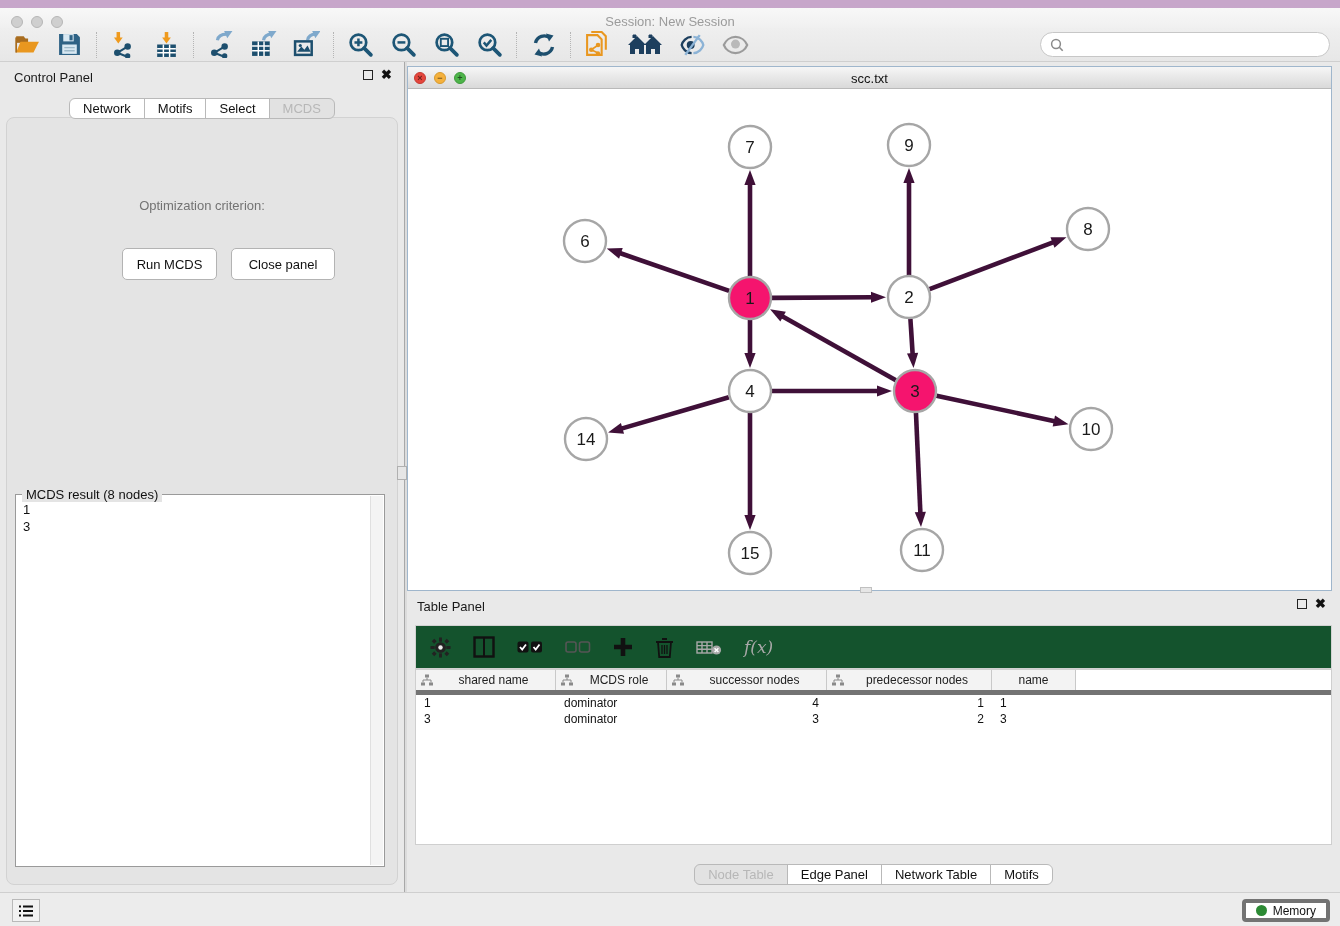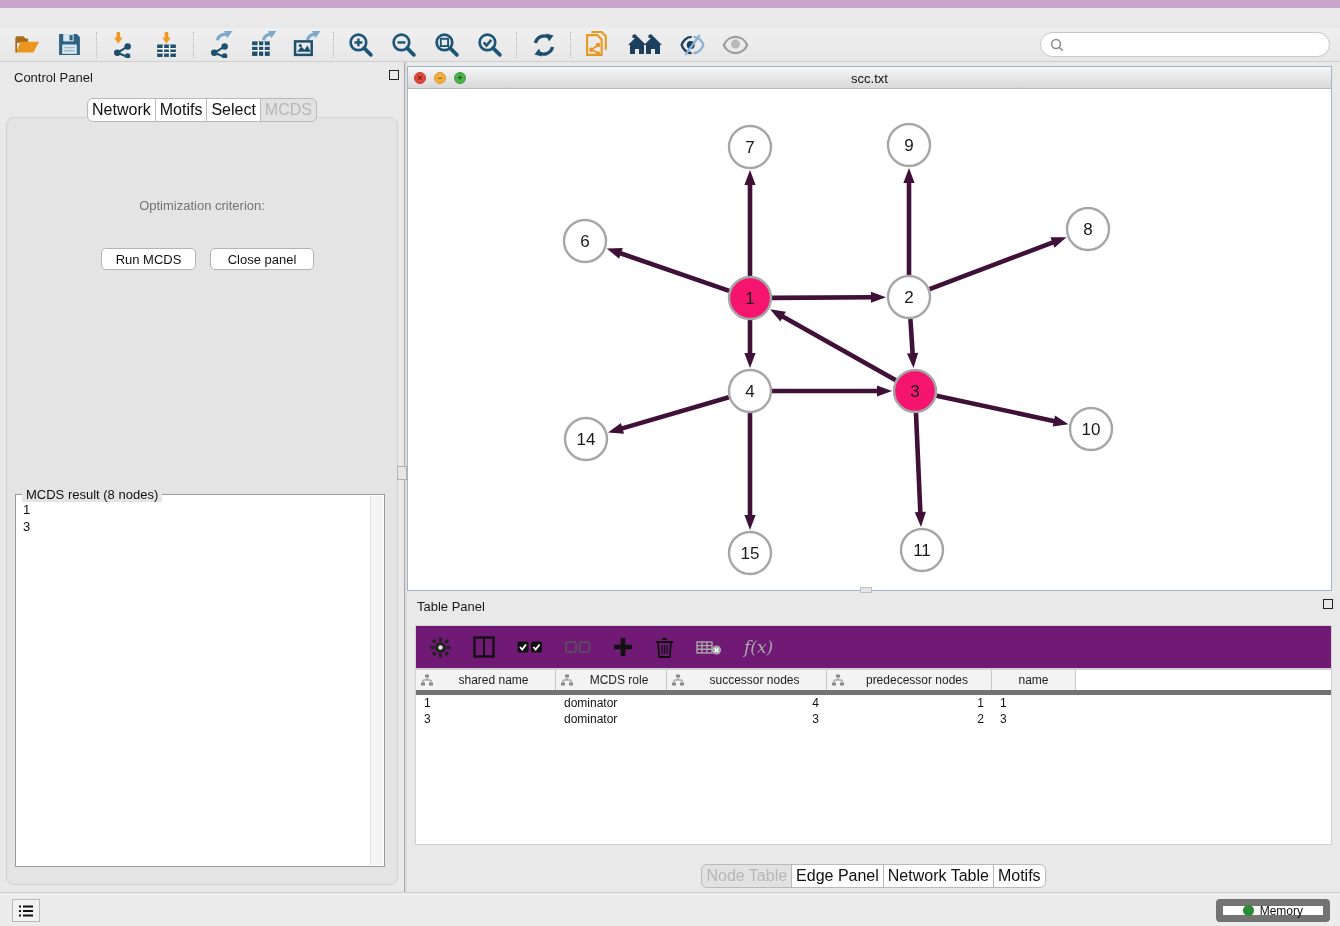--- a/index.html
+++ b/index.html
@@ -15,37 +15,37 @@
   
   .toolbar{position:absolute;left:0;top:28px;width:100%;height:34px;background:linear-gradient(#efefef,#e7e7e7);border-bottom:1px solid #cfcfcf;display:flex;align-items:center;box-sizing:border-box;padding:0 10px;}
   .tb-group{display:flex;align-items:center;gap:16px;padding:0 13px;}
   .tb-sep{width:0;height:26px;border-left:1px dotted #b5b5b5;}
   .tb-icon{width:27px;height:27px;display:flex;align-items:center;justify-content:center;cursor:pointer;}
   .search-wrap{margin-left:auto;display:flex;align-items:center;background:#fff;border:1px solid #c7c7c7;border-radius:13px;height:25px;width:290px;padding:0 9px;box-sizing:border-box;gap:5px;}
   .search-wrap input{border:none;outline:none;flex:1;font-size:13px;background:transparent;font-family:"Liberation Sans",sans-serif;}
 
   
   .control-panel{position:absolute;left:0;top:62px;width:404px;height:830px;background:#e9e9e9;}
-  .panel-header{position:absolute;left:0;top:0;width:100%;height:30px;padding-left:26px;}
+  .panel-header{position:absolute;left:0;top:0;width:100%;height:30px;}
   .panel-title{position:absolute;left:14px;top:8px;font-size:13px;color:#1a1a1a;}
   .panel-btns{position:absolute;right:12px;top:8px;display:flex;gap:8px;align-items:center;}
   .float-box{width:10px;height:10px;border:1.6px solid #222;box-sizing:border-box;display:inline-block;}
   .close-x{font-size:13px;font-weight:bold;color:#111;line-height:10px;}
   .cp-tabs{position:absolute;left:0;top:36px;width:100%;display:flex;justify-content:center;z-index:2;}
-  .tab{background:#fff;border:1px solid #b9b9b9;padding:2px 4px;font-size:16px;color:#111;margin-left:-1px;cursor:pointer;white-space:nowrap;}
+  .tab{background:#fff;border:1px solid #b9b9b9;padding:2px 13px;font-size:13px;color:#111;margin-left:-1px;cursor:pointer;white-space:nowrap;}
   .tab:first-child{border-radius:6px 0 0 6px;margin-left:0;}
   .tab:last-child{border-radius:0 6px 6px 0;text-align:center;}
   .tab.active{background:#e2e2e2;color:#b7b7b7;}
   .cp-body{position:absolute;left:6px;top:55px;width:392px;height:768px;background:#e4e4e4;border:1px solid #d2d2d2;border-radius:8px;box-sizing:border-box;}
   .crit-label{position:absolute;left:0;top:80px;width:100%;text-align:center;font-size:13px;color:#737373;}
   .crit-select{position:absolute;left:44px;top:96px;width:311px;height:23px;background:#fff;border:1px solid #b3b3b3;border-radius:5px;box-sizing:border-box;display:flex;align-items:center;padding:0 9px;font-size:13px;cursor:pointer;}
   .crit-select .sel-text{flex:1;}
   .run-btn{position:absolute;left:94px;top:130px;width:95px;}
   .close-btn{position:absolute;left:203px;top:130px;width:104px;}
-  .btn{height:22px;background:#fff;border:1px solid #b3b3b3;border-radius:5px;font-size:13px;font-family:"Liberation Sans",sans-serif;color:#111;cursor:pointer;}
+  .btn{height:32px;background:#fff;border:1px solid #b3b3b3;border-radius:5px;font-size:13px;font-family:"Liberation Sans",sans-serif;color:#111;cursor:pointer;margin-left:21px;}
   .result-box{position:absolute;left:8px;top:376px;width:370px;height:373px;border:1px solid #9a9a9a;background:#fff;box-sizing:border-box;}
   .result-legend{position:absolute;left:6px;top:-8px;background:#e4e4e4;padding:0 4px;font-size:13px;color:#111;}
   .result-lines{position:absolute;left:0;top:4px;right:14px;bottom:0;padding:2px 7px;font-size:13px;color:#111;line-height:17px;overflow:hidden;}
   .result-scroll{position:absolute;right:1px;top:1px;width:12px;bottom:1px;background:#f4f4f4;border-left:1px solid #e0e0e0;}
 
   
   .v-splitter{position:absolute;left:404px;top:62px;width:3px;height:830px;background:#dcdcdc;border-left:1px solid #a8a8a8;box-sizing:border-box;}
   .v-grip{position:absolute;left:397px;top:466px;width:10px;height:14px;background:#e6e6e6;border:1px solid #b0b0b0;box-sizing:border-box;z-index:3;}
   .h-grip{position:absolute;left:860px;top:587px;width:12px;height:6px;background:#e6e6e6;border:1px solid #c0c0c0;box-sizing:border-box;z-index:3;}
 
@@ -54,42 +54,48 @@
   .net-titlebar{position:absolute;left:0;top:0;width:100%;height:22px;background:linear-gradient(#f6f6f6,#d9d9d9);border-bottom:1px solid #b9b9b9;box-sizing:border-box;}
   .net-title{position:absolute;left:0;top:4px;width:100%;text-align:center;font-size:13px;color:#111;}
   .dot{position:absolute;top:5px;width:12px;height:12px;border-radius:50%;box-sizing:border-box;font-size:9px;line-height:11px;text-align:center;color:rgba(0,0,0,.55);font-weight:bold;cursor:pointer;}
   .dot.red{background:#e5463c;border:1px solid #c43a32;}
   .dot.yellow{background:#f5b13c;border:1px solid #d69a30;}
   .dot.green{background:#4db449;border:1px solid #3f9a3c;}
   .net-canvas{position:absolute;left:0;top:22px;width:923px;height:501px;background:#fff;overflow:hidden;}
 
   
   .table-panel{position:absolute;left:407px;top:591px;width:933px;height:301px;background:#e9e9e9;}
-  .tp-toolbar{position:absolute;left:8px;top:34px;width:917px;height:44px;background:#701a75;border:1px solid #d2d2d2;box-sizing:border-box;display:flex;align-items:center;gap:22px;padding:0 14px;}
+  .tp-toolbar{position:absolute;left:8px;top:34px;width:917px;height:44px;background:#14532d;border:1px solid #d2d2d2;box-sizing:border-box;display:flex;align-items:center;gap:22px;padding:0 14px;}
   .tp-icon{display:flex;align-items:center;justify-content:center;cursor:pointer;}
   .tbl{position:absolute;left:8px;top:78px;width:917px;height:176px;background:#fff;border:1px solid #cfcfcf;box-sizing:border-box;overflow:hidden;}
   .tbl-header{display:flex;height:20px;border-bottom:5px solid #737373;}
   .th{background:#f3f3f3;border-right:1px solid #c9c9c9;box-sizing:border-box;display:flex;align-items:center;padding:0 5px;gap:4px;font-size:12px;color:#222;cursor:pointer;}
   .th .th-label{flex:1;text-align:center;}
   .tbl-row{display:flex;height:16px;}
   .td{box-sizing:border-box;font-size:12px;color:#111;padding:0 8px;line-height:16px;white-space:nowrap;}
   .tp-tabs{position:absolute;left:0;top:273px;width:100%;display:flex;justify-content:center;}
 
   
   .statusbar{position:absolute;left:0;top:892px;width:100%;height:34px;background:#ececec;border-top:1px solid #cfcfcf;box-sizing:border-box;}
   .status-left-btn{position:absolute;left:12px;top:6px;width:28px;height:23px;background:#f2f2f2;border:1px solid #b9b9b9;box-sizing:border-box;display:flex;align-items:center;justify-content:center;cursor:pointer;}
-  .memory-btn{position:absolute;right:10px;top:6px;height:23px;background:#fff;border:7px solid #737373;border-radius:4px;box-sizing:border-box;display:flex;align-items:center;gap:6px;padding:0 20px;font-size:12px;color:#111;cursor:pointer;}
+  .memory-btn{position:absolute;right:10px;top:6px;height:23px;background:#fff;border:4px solid #737373;border-radius:4px;box-sizing:border-box;display:flex;align-items:center;gap:6px;padding:0 10px;font-size:12px;color:#111;cursor:pointer;}
   .mem-dot{width:11px;height:11px;border-radius:50%;background:#2c8a34;}
 </style>
 </head>
 <body>
 
 <div class="screen">
 
   <div class="desktop-strip"></div>
+  <div class="titlebar">
+    <div class="traffic" style="left:11px"></div>
+    <div class="traffic" style="left:31px"></div>
+    <div class="traffic" style="left:51px"></div>
+    <div class="win-title">Session: New Session</div>
+  </div>
 
   <div class="toolbar">
     <div class="tb-group" style="padding-left:3px">
       <div class="tb-icon">
         <svg width="26" height="26" viewBox="0 0 24 24">
             <path d="M2 4h7l2 3h-9z" fill="#a86c1e"></path>
             <rect x="2" y="6" width="11" height="4" fill="#a86c1e"></rect>
             <path d="M2 19L6 9h17l-5 10z" fill="#e9971f"></path>
             <path d="M2 19V5" stroke="#a86c1e" stroke-width="1.6"></path>
           </svg>

